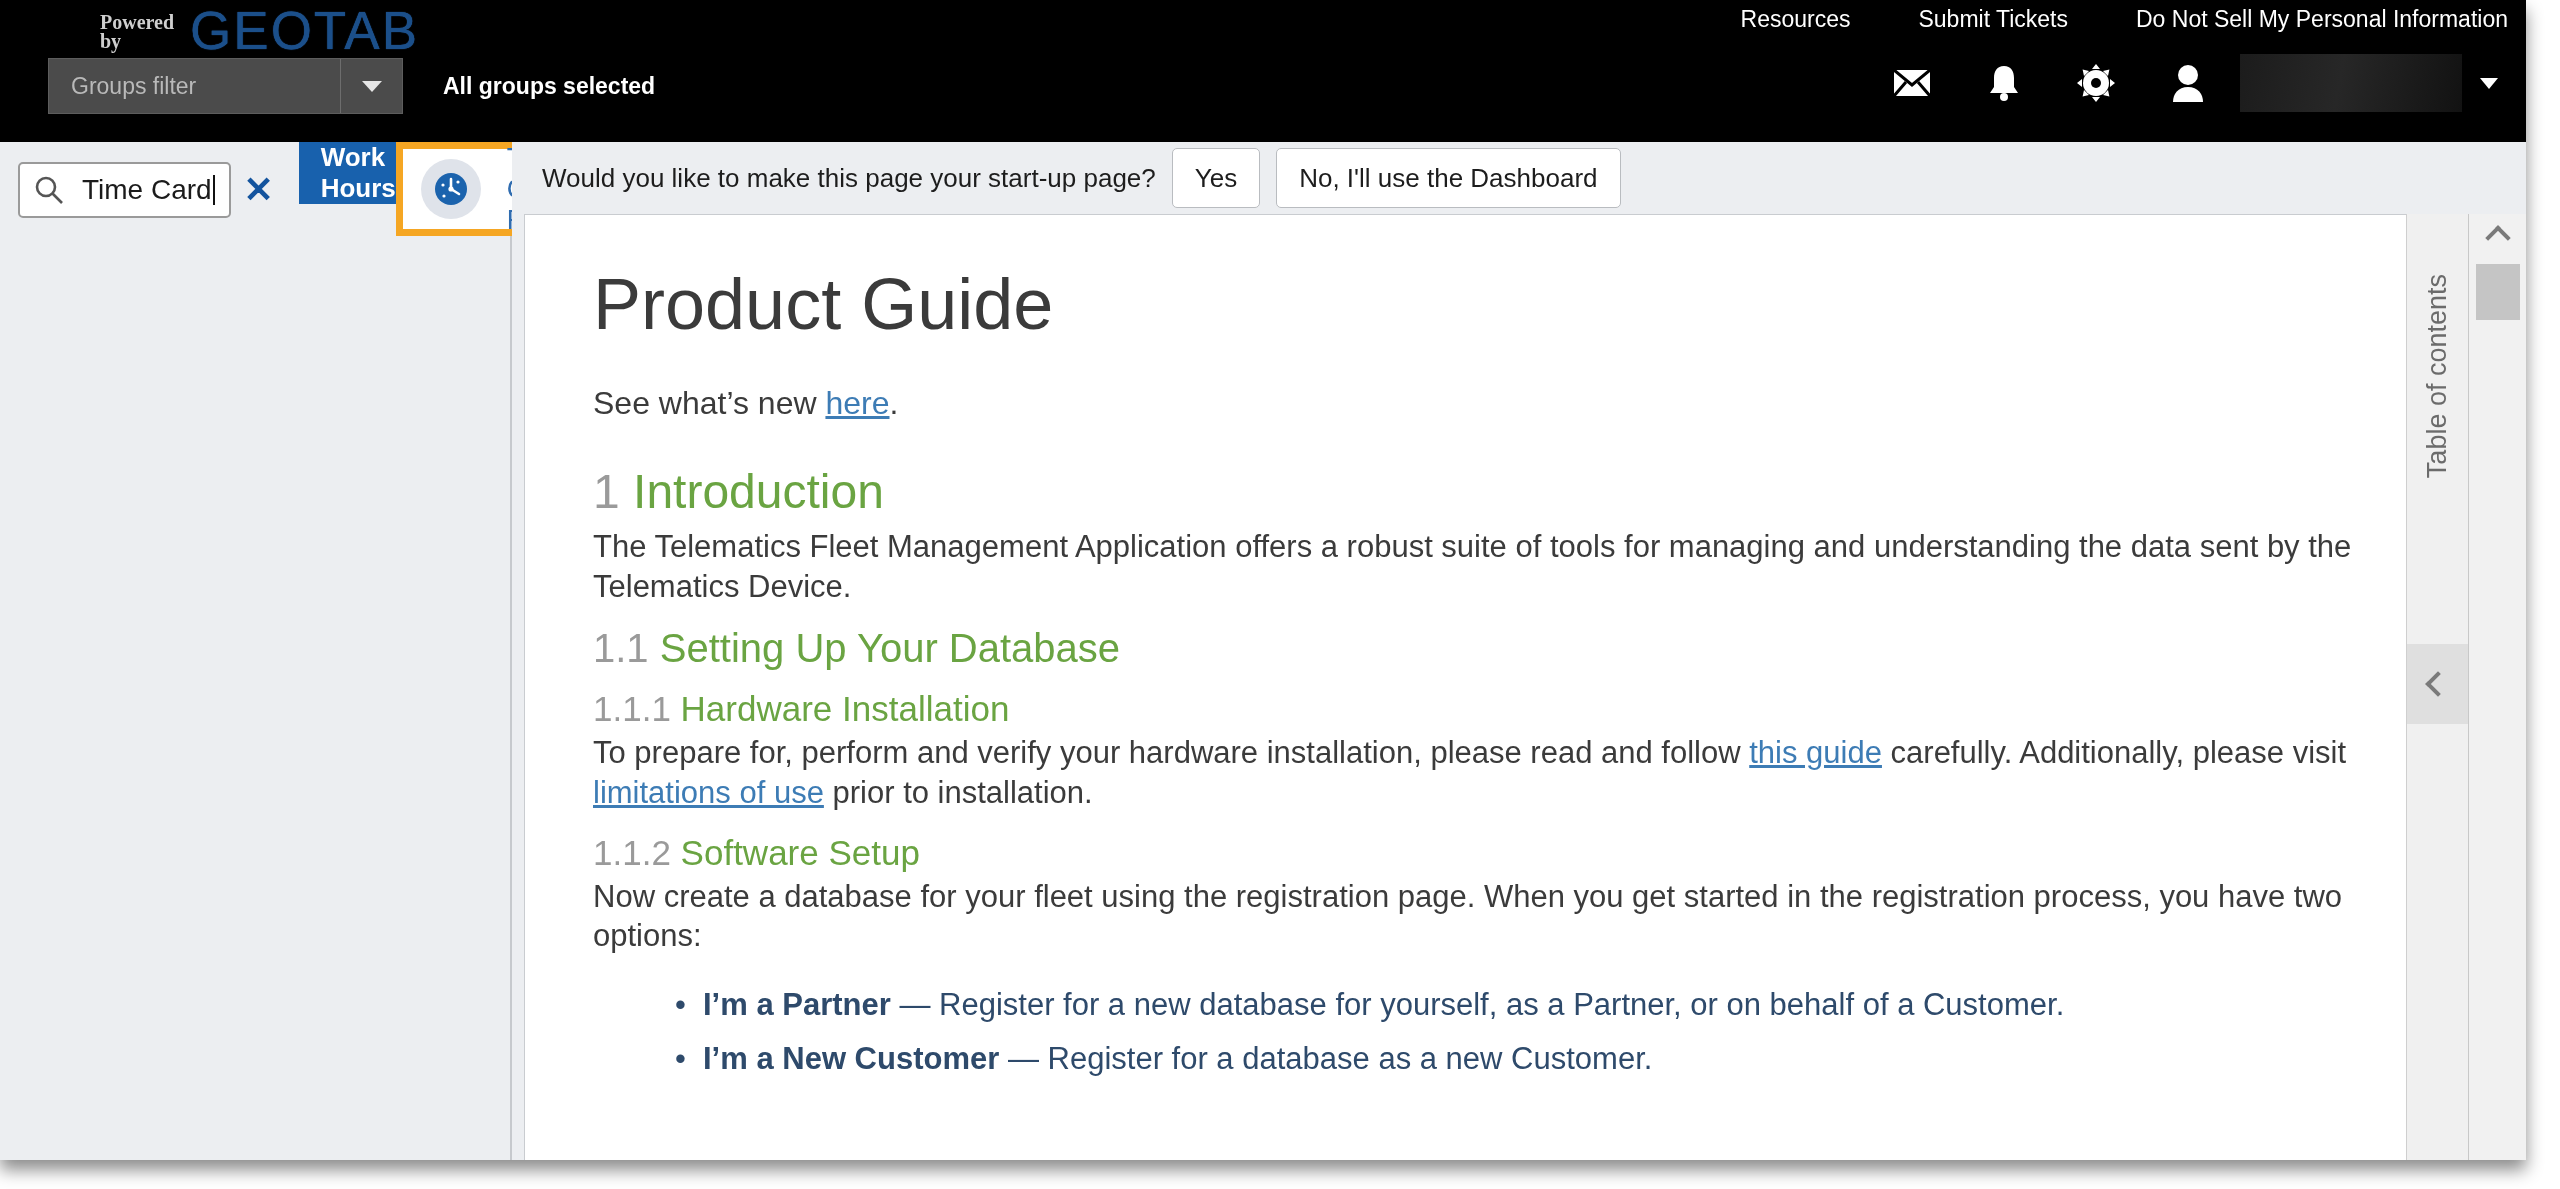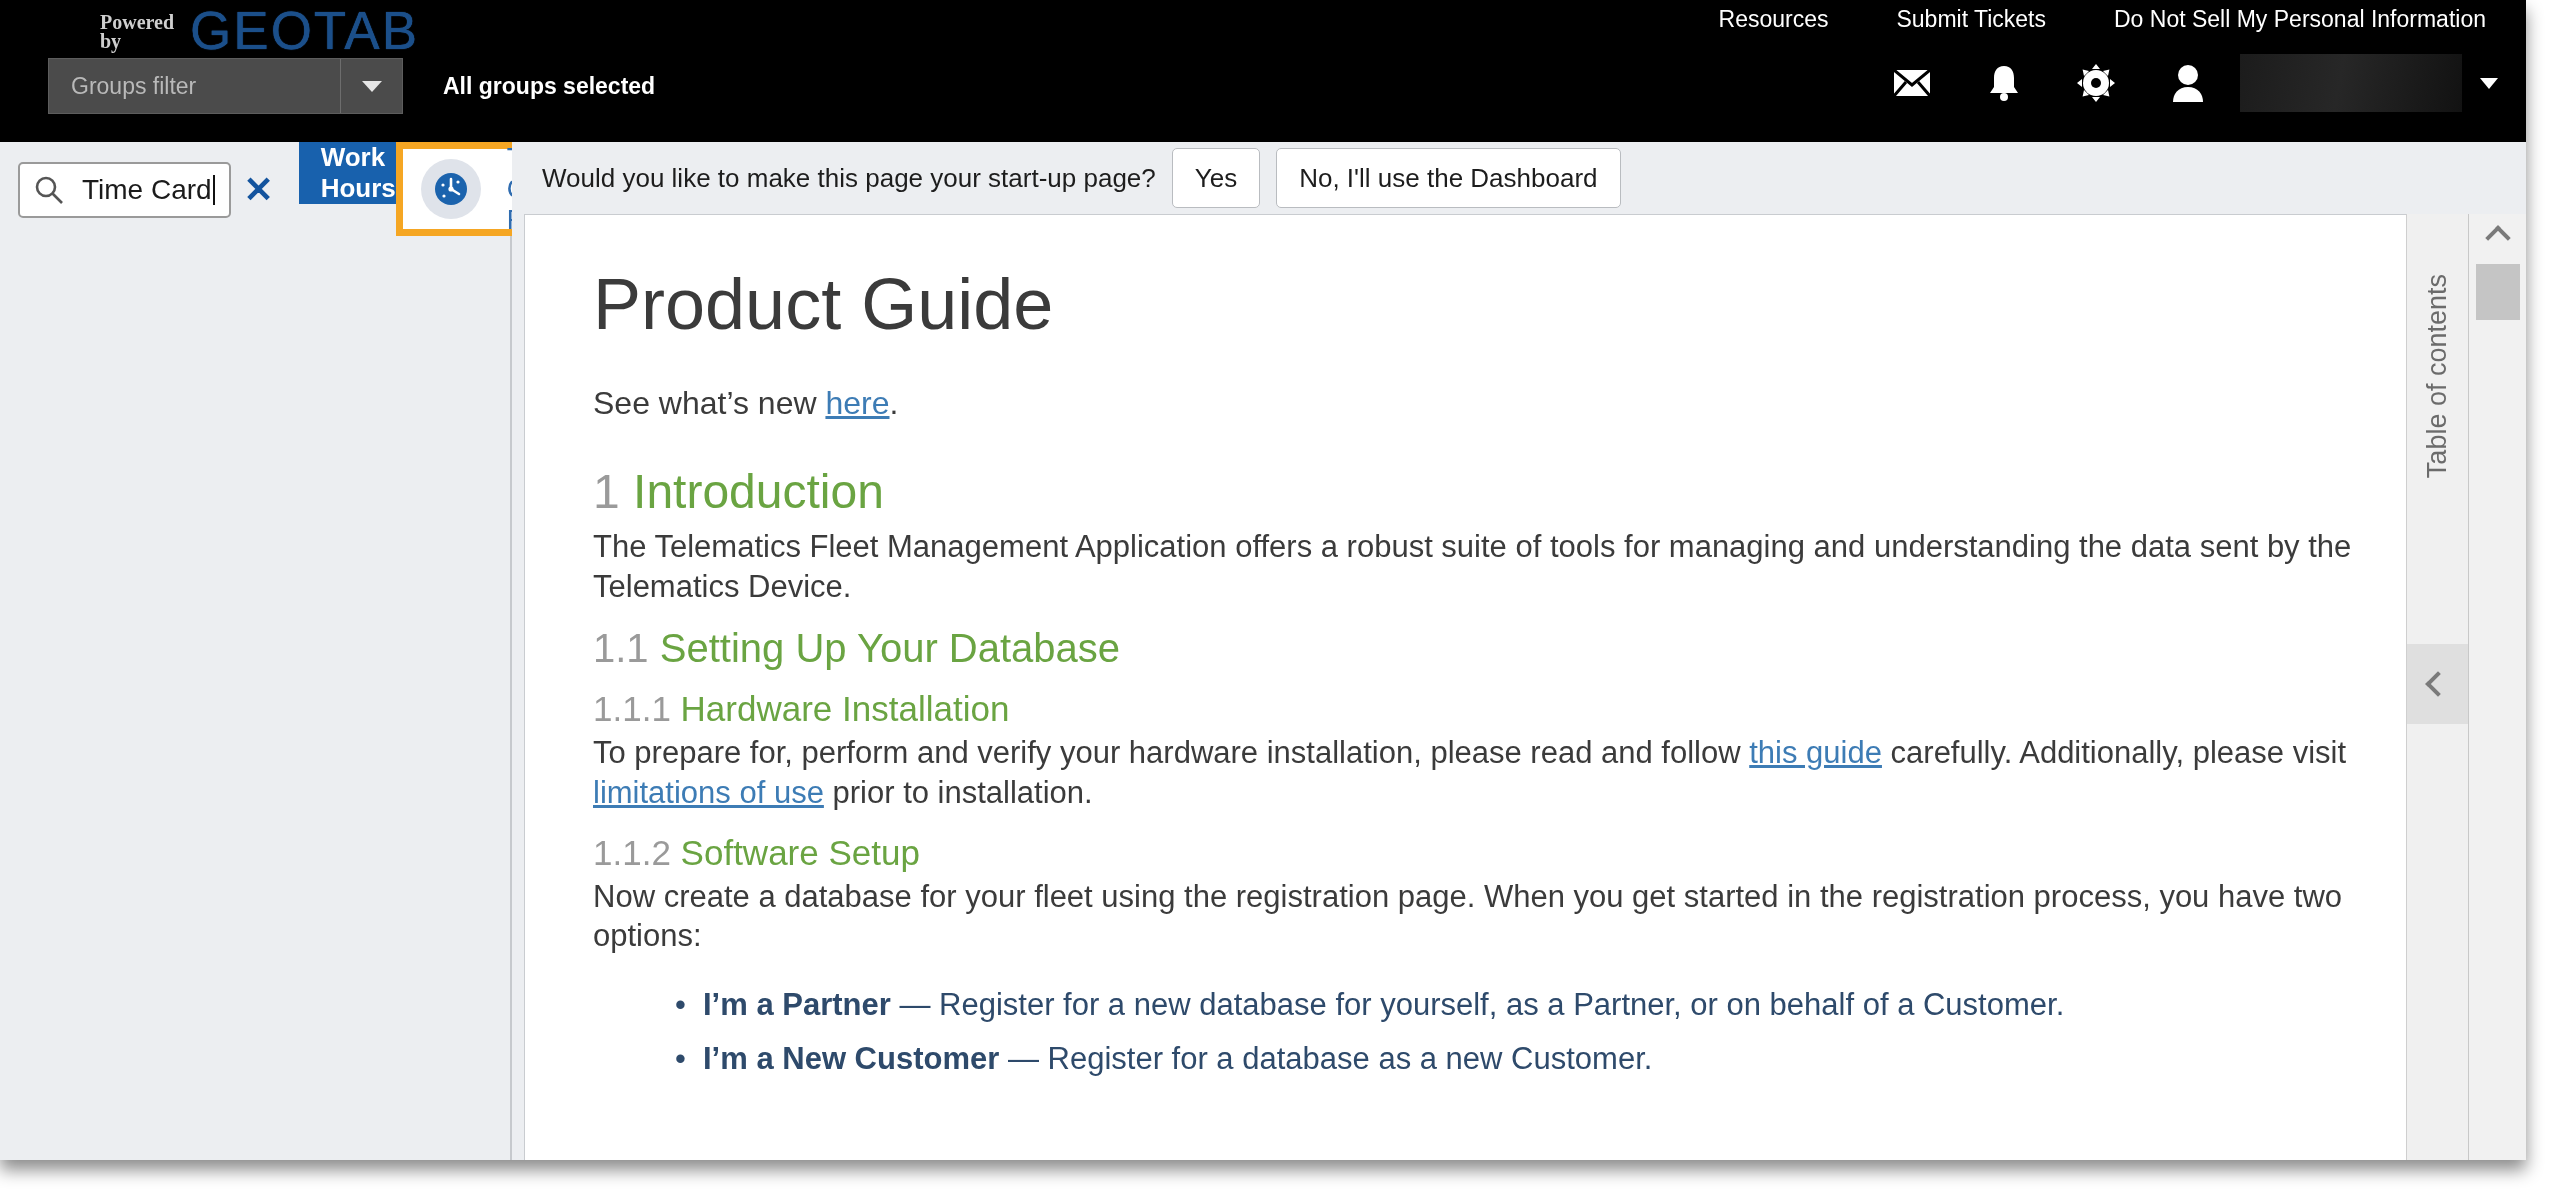--- a/index.html
+++ b/index.html
@@ -31,21 +31,21 @@
   .brand-powered {
     color: #cfcfcf; font-size: 20px; line-height: 19px;
     font-weight: bold; padding-bottom: 10px; font-family: Liberation Serif, serif;
   }
   .brand-logo {
     color: #1b4f8a; font-size: 53px; font-weight: 400;
     letter-spacing: 2px; margin-left: 16px;
     text-shadow: 0 0 1px #2a6bb5;
   }
   .toplinks {
-    position: absolute; top: 6px; right: 40px;
+    position: absolute; top: 6px; right: 18px;
     display: flex; gap: 68px; align-items: center;
   }
   .toplink {
     color: #ffffff; font-size: 23px; white-space: nowrap; cursor: pointer;
   }
   .groups {
     position: absolute; left: 20px; top: 58px;
     display: flex; align-items: center; padding-left: 28px;
   }
   .groups-box {

